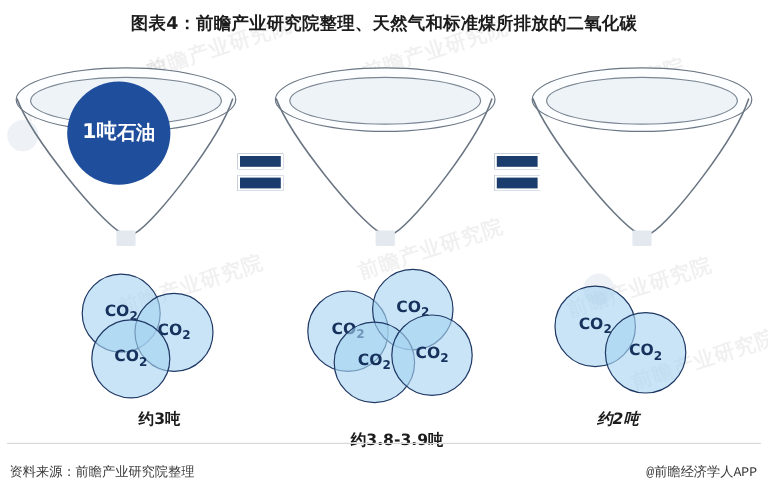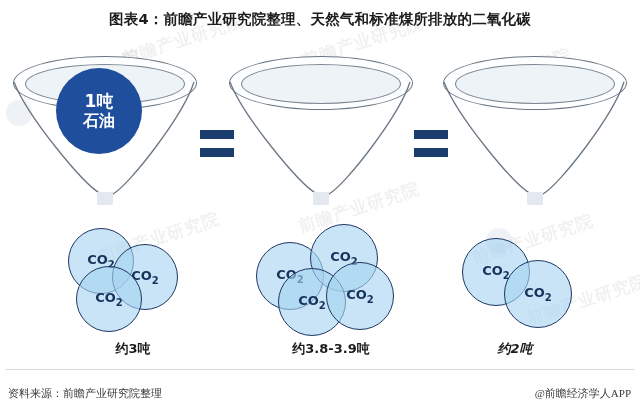--- a/index.html
+++ b/index.html
@@ -93,21 +93,21 @@
     width: 16px;
     height: 13px;
     background: #e3e9ef;
     border-radius: 1px;
   }
 
   .funnel-circle {
     position: absolute;
     border-radius: 50%;
     display: flex;
-    flex-direction: column;
+    flex-direction: row;
     align-items: center;
     justify-content: center;
     color: #ffffff;
     text-align: center;
     line-height: 1.14;
     font-family: "DejaVu Sans", "Liberation Sans", sans-serif;
     z-index: 4;
   }
   .fc-num { font-size: 17px; font-weight: 700; }
   .fc-unit { font-size: 16px; font-weight: 700; }
@@ -168,21 +168,21 @@
     top: 369px;
     width: 628px;
     height: 1px;
     background: #d8d8d8;
   }
   .foot {
     position: absolute;
     top: 386px;
     font-size: 11px;
     color: #3a3a3a;
-    font-family: Liberation Serif, serif;
+    font-family: Liberation Mono, monospace;
     white-space: nowrap;
     text-align: right;
   }
   #foot-source { left: 8px; }
   #foot-brand { right: 9px; }
 </style>
 </head>
 <body>
 
 <div class="wm-logo" style="left:6px;  top:100px;"></div>
@@ -259,21 +259,21 @@
   <div class="co2" style="left:54px; top:0px;  width:66px; height:66px;">
     <span>CO<sub>2</sub></span>
   </div>
   <div class="co2" style="left:22px; top:44px; width:66px; height:66px;">
     <span>CO<sub>2</sub></span>
   </div>
   <div class="co2" style="left:70px; top:38px; width:66px; height:66px;">
     <span>CO<sub>2</sub></span>
   </div>
 </div>
-<div class="group-label" style="left:261px; top:340px; width:140px;">约3.8-3.9吨</div>
+<div class="group-label" style="left:261px; top:358px; width:140px;">约3.8-3.9吨</div>
 
 <div class="co2-group" style="left:462px; top:238px; width:120px; height:90px;">
   <div class="co2" style="left:0px;  top:0px;  width:66px; height:66px;">
     <span>CO<sub>2</sub></span>
   </div>
   <div class="co2" style="left:42px; top:22px; width:66px; height:66px;">
     <span>CO<sub>2</sub></span>
   </div>
 </div>
 <div class="group-label" style="left:460px; top:340px; width:110px;font-style:italic;">约2吨</div>

